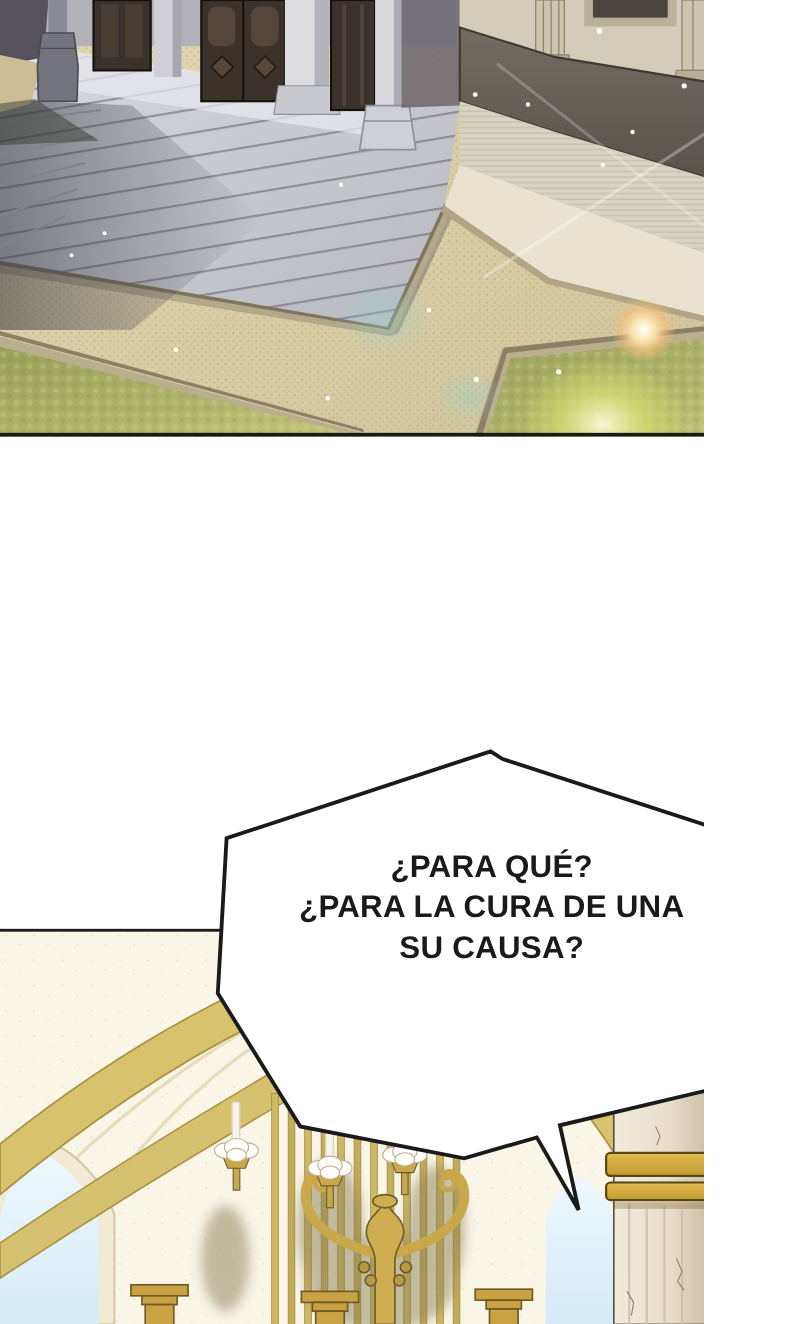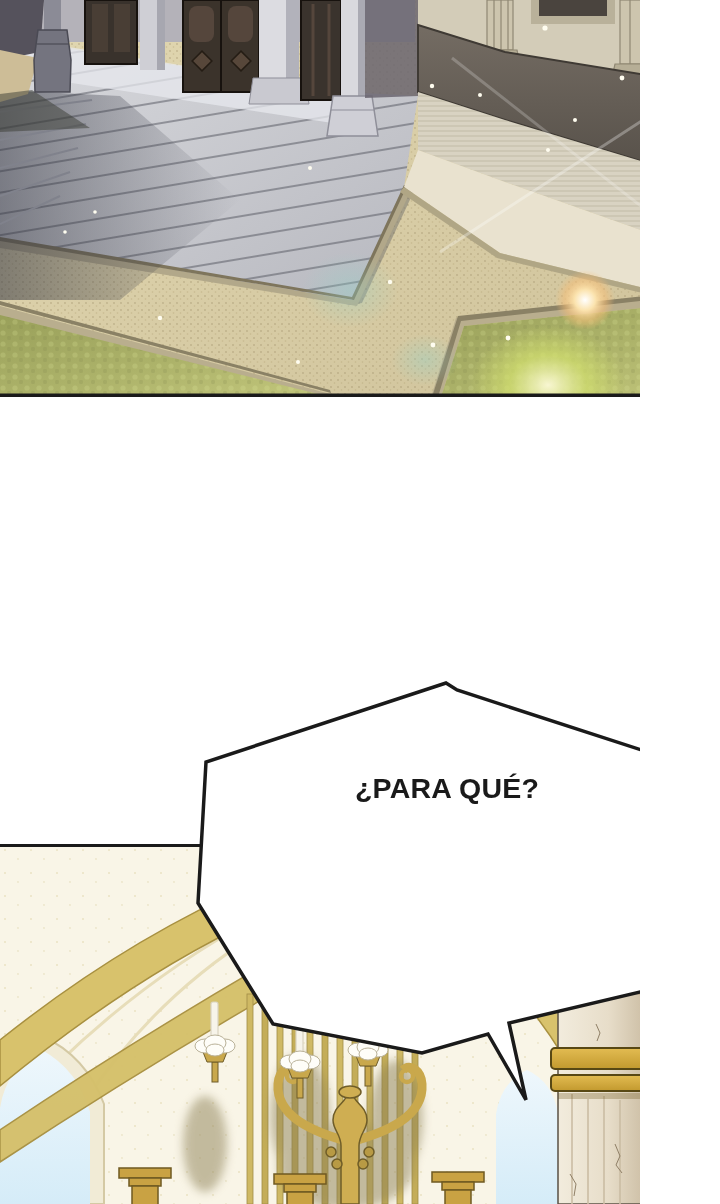--- a/index.html
+++ b/index.html
@@ -411,15 +411,17 @@
       <rect x="0" y="0" width="720" height="3" fill="var(--ink,#1a1a1a)"></rect>
     </svg>
   </div>
 
   <svg id="bubble-layer" viewBox="0 0 720 1204">
     <polygon points="446,683 457,690 663,757 674,856 676,931 662,969 644,991 509,1023 526,1100 488,1034 422,1053 273,1024 198,903 206,762" fill="var(--bubble-fill,#ffffff)" stroke="var(--ink,#1a1a1a)" stroke-width="3.5" stroke-linejoin="miter"></polygon>
   </svg>
 
   <div id="bubble-text">
     <div>¿PARA QUÉ?</div>
+    <div>¿PARA LA CURA DE UNA</div>
+    <div>SU CAUSA?</div>
   </div>
 
 </div>
 
 </body></html>

